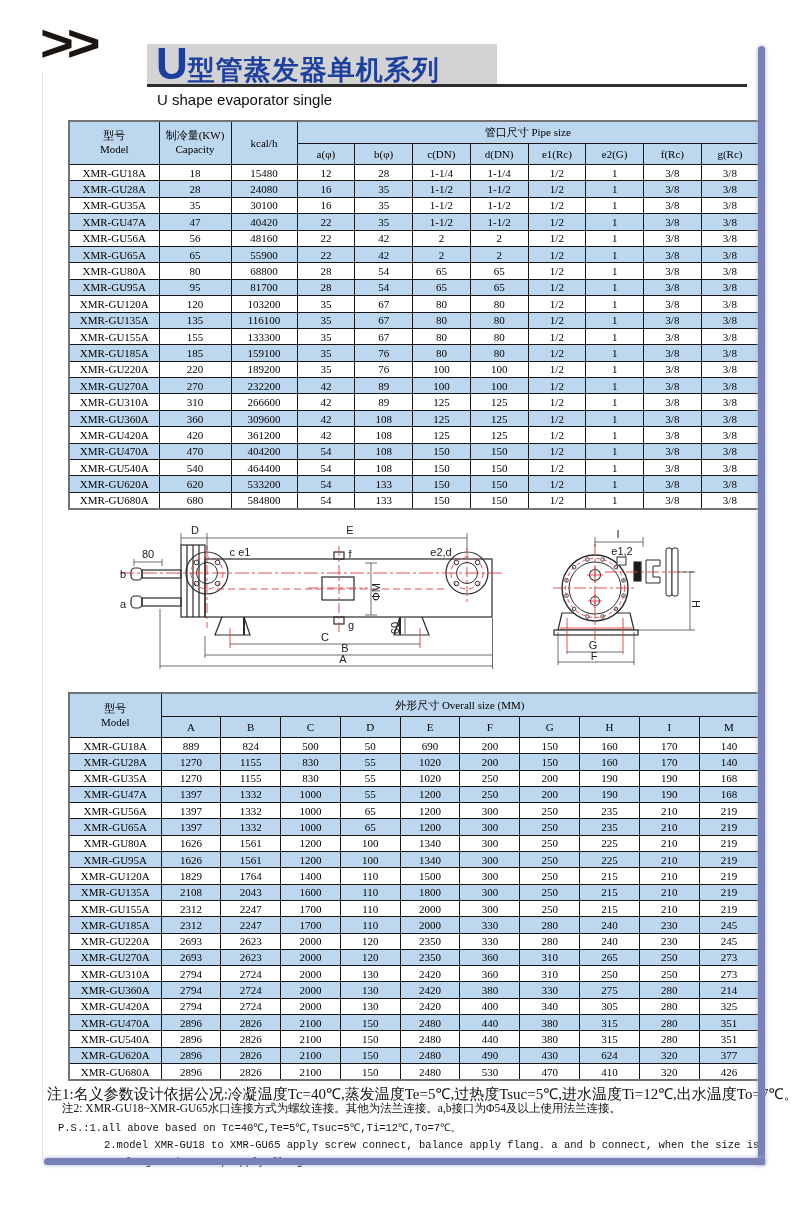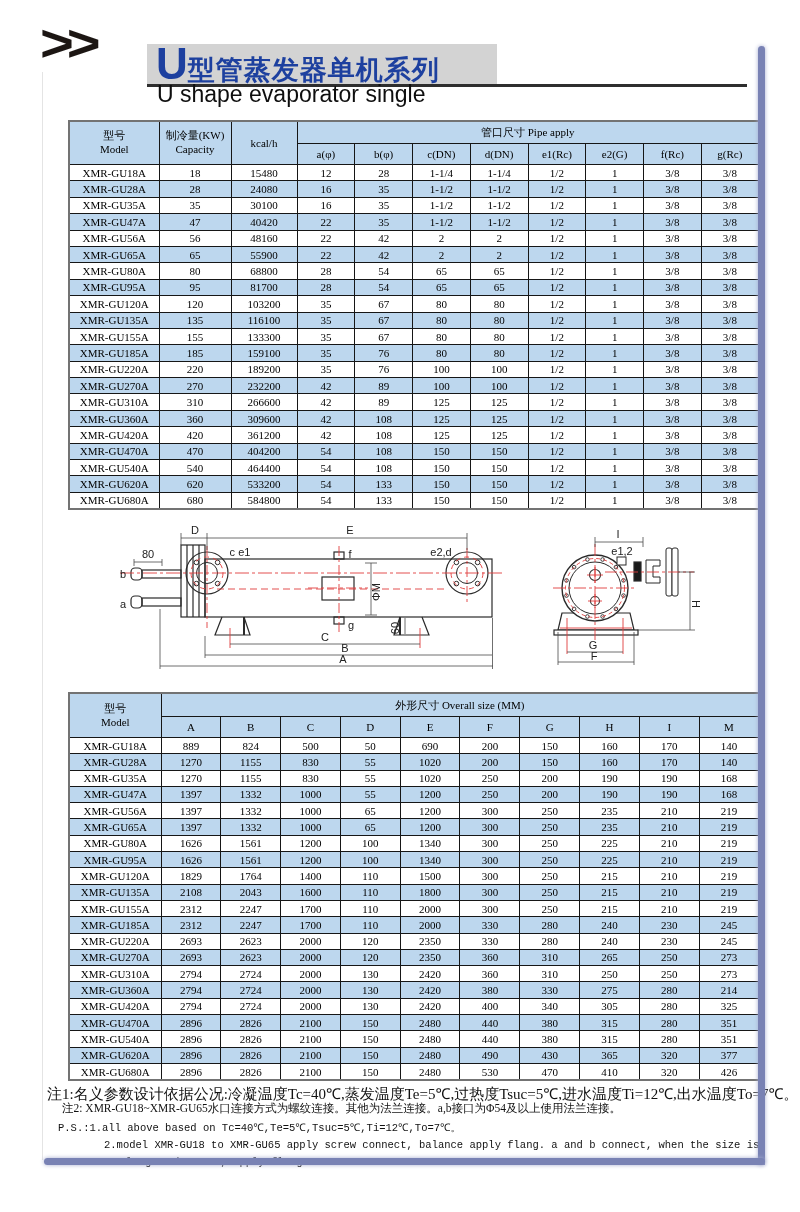--- a/index.html
+++ b/index.html
@@ -9,21 +9,21 @@
   .left-rule { position:absolute; left:42px; top:72px; width:1px; height:1088px; background:#e4e4e4; }
 
   .chevrons { position:absolute; left:40px; top:14px; font-size:58px; font-weight:bold;
               letter-spacing:-7px; color:#1c1613; line-height:1; transform:scaleY(.88); }
 
   .title-bar { position:absolute; left:147px; top:44px; width:350px; height:40px; background:#d3d3d3;
                display:flex; align-items:baseline; padding-left:9px; box-sizing:border-box; }
   .title-u   { font-size:44px; font-weight:bold; color:#1d409f; line-height:40px; }
   .title-rest{ font-size:27px; font-weight:bold; color:#1d409f; letter-spacing:1px; }
   .title-underline { position:absolute; left:147px; top:84px; width:600px; height:3px; background:#2e2e2e; }
-  .subtitle  { position:absolute; left:157px; top:81px; font-size:23px; color:#0e0e0e; }
+  .subtitle  { position:absolute; left:157px; top:91px; font-size:15px; color:#0e0e0e; }
 
   table.t { position:absolute; border-collapse:collapse; table-layout:fixed;
             font-family:"Liberation Serif", serif; border:2px solid #737373; background:#fff; }
   table.t th, table.t td { border:1px solid #161616; text-align:center; vertical-align:middle;
             font-weight:normal; padding:0; font-size:11px; line-height:1.1; overflow:hidden; white-space:nowrap; }
   table.t thead th { background:#bdd7ee; }
   table.t tr.striped td { background:#bdd7ee; }
 
   .t1 { left:68px; top:120px; width:690px; }
   .t1 thead tr.r1 th { height:21px; }
@@ -86,21 +86,21 @@
       <tr class="r1">
         <th rowspan="2" class="hdr2line">
           <div>型号</div>
           <div>Model</div>
         </th>
         <th rowspan="2" class="hdr2line">
           <div>制冷量(KW)</div>
           <div>Capacity</div>
         </th>
         <th rowspan="2">kcal/h</th>
-        <th colspan="8">管口尺寸 Pipe apply</th>
+        <th colspan="8">管口尺寸 Pipe size</th>
       </tr>
       <tr class="r2">
           <th>a(φ)</th>
           <th>b(φ)</th>
           <th>c(DN)</th>
           <th>d(DN)</th>
           <th>e1(Rc)</th>
           <th>e2(G)</th>
           <th>f(Rc)</th>
           <th>g(Rc)</th>
@@ -806,21 +806,21 @@
         </tr>
         <tr class="striped">
           <td>XMR-GU620A</td>
           <td>2896</td>
           <td>2826</td>
           <td>2100</td>
           <td>150</td>
           <td>2480</td>
           <td>490</td>
           <td>430</td>
-          <td>365</td>
+          <td>624</td>
           <td>320</td>
           <td>377</td>
         </tr>
         <tr>
           <td>XMR-GU680A</td>
           <td>2896</td>
           <td>2826</td>
           <td>2100</td>
           <td>150</td>
           <td>2480</td>

